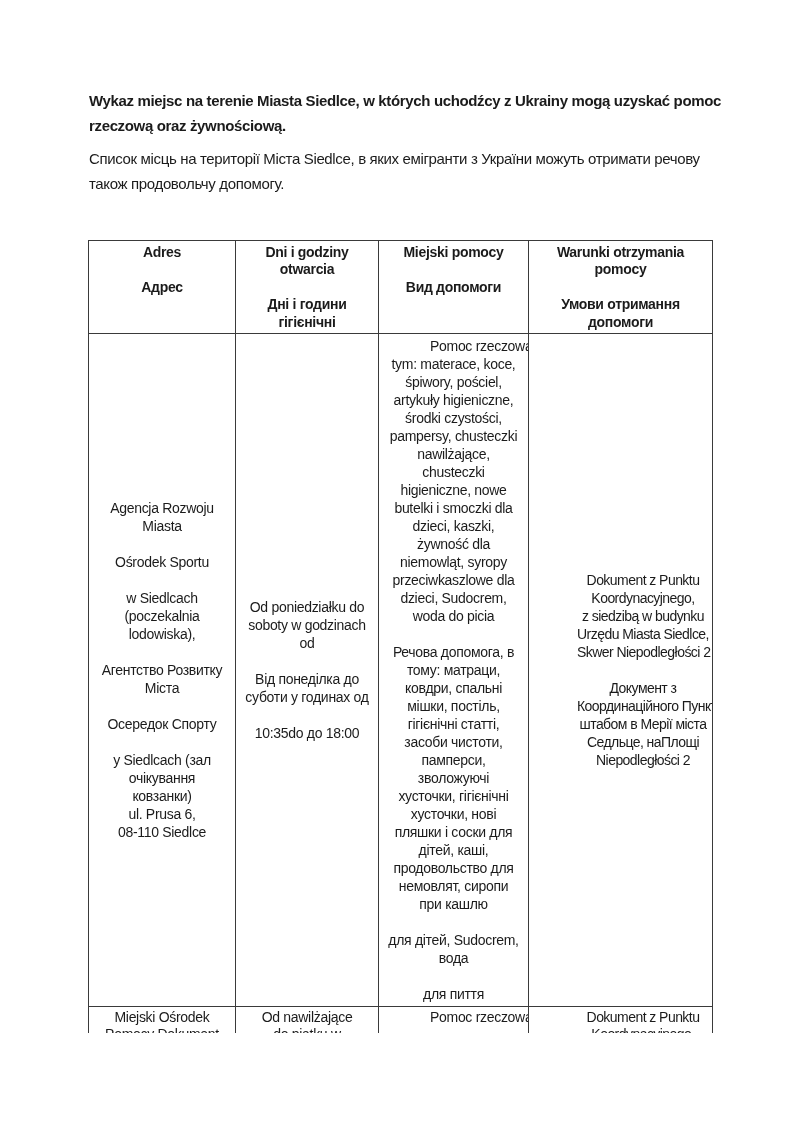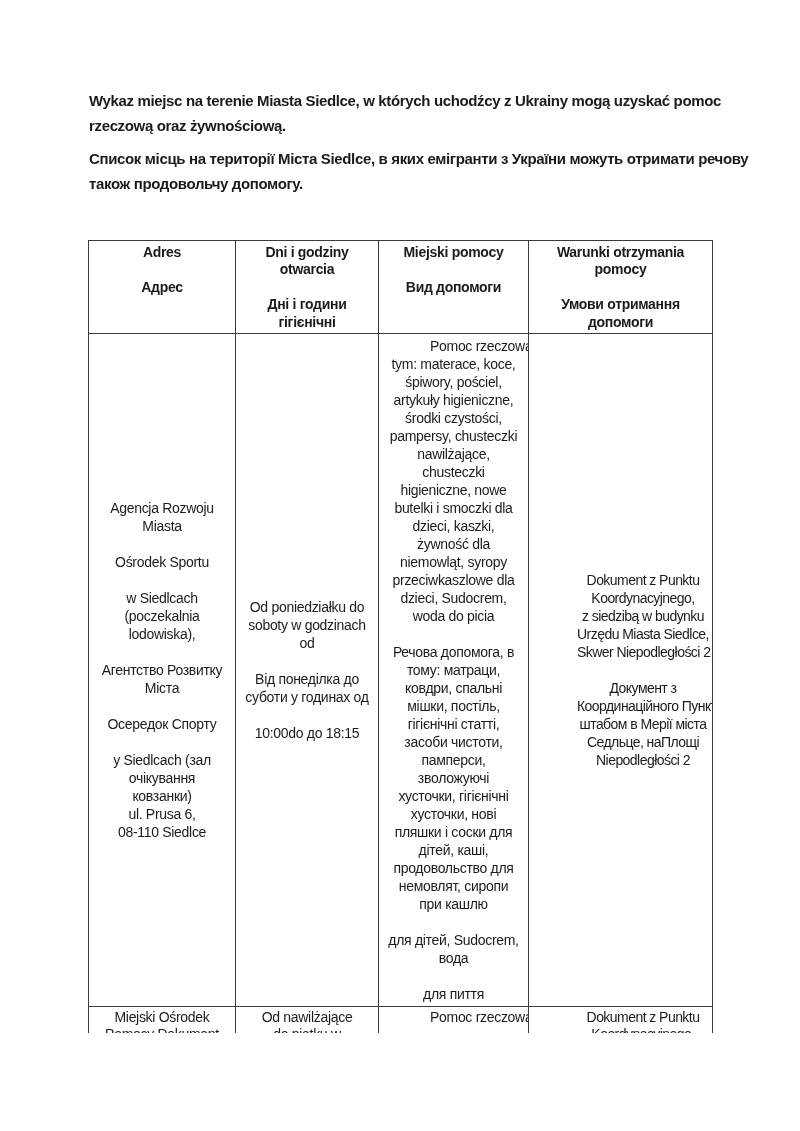--- a/index.html
+++ b/index.html
@@ -17,21 +17,21 @@
   }
   .doc-title {
     position: absolute; left: 89px; top: 88px;
     font-size: 15px; font-weight: bold;
     line-height: 25px;
     letter-spacing: -0.35px;
     white-space: pre;
   }
   .doc-intro {
     position: absolute; left: 89px; top: 146px;
-    font-size: 15px; font-weight: bold;
+    font-size: 15px; font-weight: normal;
     line-height: 25px;
     letter-spacing: -0.35px;
     white-space: pre;
   }
   table.aid-table {
     position: absolute; left: 88px; top: 240px;
     width: 624px;
     border-collapse: collapse;
     table-layout: fixed;
     font-size: 14px;
@@ -121,21 +121,21 @@
 ковзанки)
 ul. Prusa 6,
 08-110 Siedlce</td>
         <td class="cell-hours">Od poniedziałku do
 soboty w godzinach
 od
 
 Від понеділка до
 суботи у годинах од
 
-10:00do до 18:15</td>
+10:35do до 18:00</td>
         <td class="cell-aid"><span class="bold">Pomoc rzeczowa</span><span>, w
 tym: materace, koce,
 śpiwory, pościel,
 artykuły higieniczne,
 środki czystości,
 pampersy, chusteczki
 nawilżające,
 chusteczki
 higieniczne, nowe
 butelki i smoczki dla

